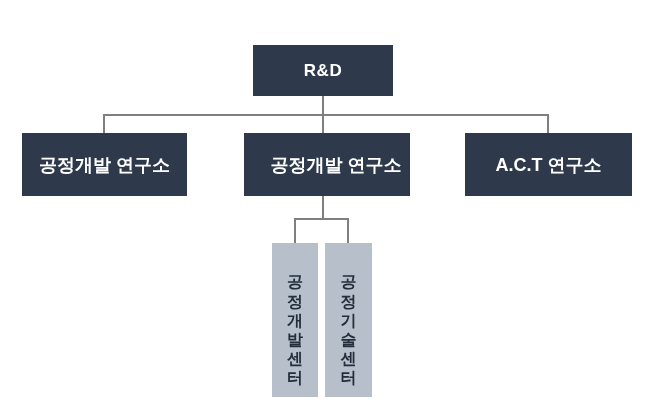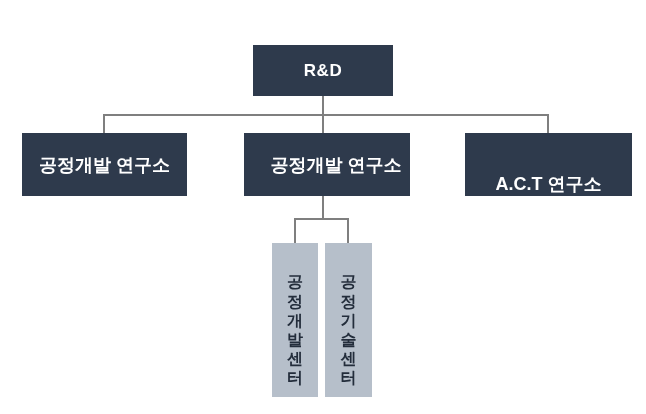--- a/index.html
+++ b/index.html
@@ -42,21 +42,20 @@
     font-size: 18px;
   }
   .node-process {
     left: 244px; top: 133px; width: 166px; height: 63px;
     font-size: 18px;
     padding-left: 18px;
   }
   .node-act {
     left: 465px; top: 133px; width: 167px; height: 63px;
     font-size: 18px;
-    align-items: flex-end;
   }
   .node-center1 {
     left: 272px; top: 243px; width: 46px; height: 154px;
   }
   .node-center2 {
     left: 325px; top: 243px; width: 47px; height: 154px;
   }
   .vtext {
     writing-mode: vertical-rl;
     text-orientation: upright;

